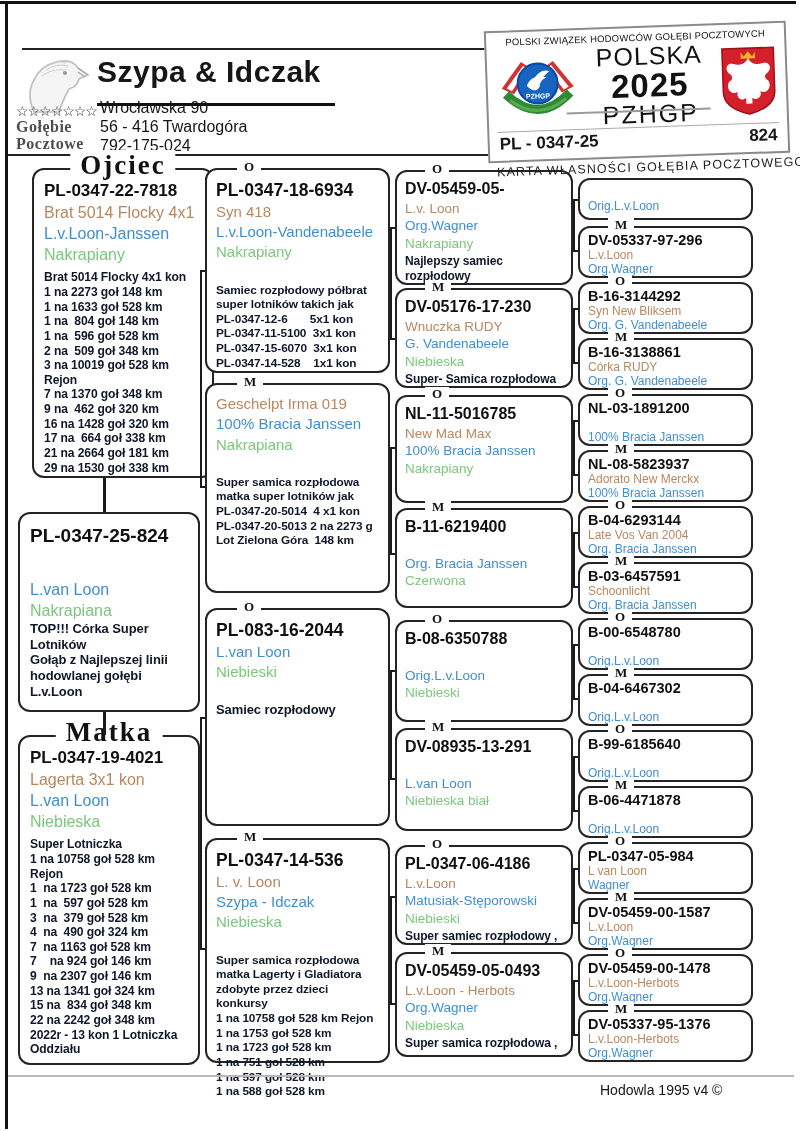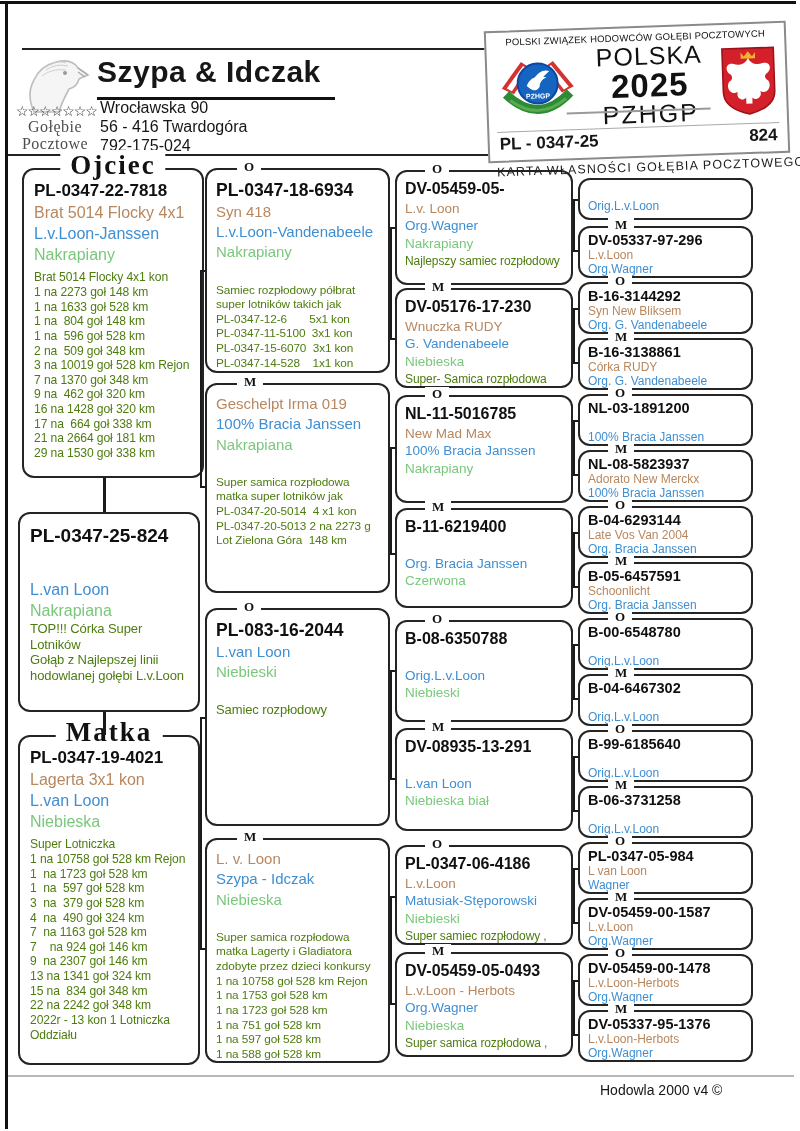--- a/index.html
+++ b/index.html
@@ -2,24 +2,24 @@
 <html><head>
 <meta charset="utf-8">
 <style>
   html,body{margin:0;padding:0;background:#e9e9e9;}
   .page{position:relative;width:800px;height:1131px;background:#ffffff;overflow:hidden;
         font-family:"Liberation Sans",sans-serif;color:#161616;}
   .edge{position:absolute;background:#111;}
   .rule{position:absolute;border-top:2px solid #222;}
   
   .breeder{position:absolute;left:97px;top:55px;font-size:30px;font-weight:bold;
-           border-bottom:3px solid #111;padding:0 14px 8px 0;letter-spacing:.5px;}
+           border-bottom:3px solid #111;padding:0 14px 14px 0;letter-spacing:.5px;}
   .addr{position:absolute;left:100px;font-size:16px;line-height:1.35;}
   .logo-stars{position:absolute;left:16px;top:103px;font-size:14px;letter-spacing:-1px;color:#222;width:78px;text-align:center;}
-  .logo-word{position:absolute;font-family:"Liberation Serif",serif;font-weight:normal;color:#4d4d4d;font-size:16px;width:78px;text-align:center;letter-spacing:.5px;}
+  .logo-word{position:absolute;font-family:"Liberation Serif",serif;font-weight:bold;color:#4d4d4d;font-size:16px;width:78px;letter-spacing:.5px;}
   
   .stamp{position:absolute;left:486px;top:26px;width:302px;height:132px;background:#fff;
          border:2px solid #8a8a8a;transform:rotate(-2deg);z-index:5;box-sizing:border-box;padding:4px 8px 2px;}
   .stamp-fed{font-size:9.5px;letter-spacing:.2px;text-align:center;white-space:nowrap;color:#111;}
   .stamp-mid{display:flex;align-items:center;justify-content:space-between;height:84px;}
   .stamp-center{text-align:center;line-height:1;flex:1;position:relative;}
   .stamp-country{font-size:25px;color:#111;letter-spacing:1px;}
   .stamp-year{font-size:33px;font-weight:bold;color:#111;letter-spacing:1px;}
   .stamp-org{font-size:25px;color:#111;letter-spacing:2px;position:relative;}
   .stamp-strike{position:absolute;left:-14px;right:10px;top:66px;border-top:2px solid #9a9a9a;}
@@ -32,21 +32,21 @@
   .tag{position:absolute;top:-10px;background:#fff;padding:0 7px;font-family:"Liberation Serif",serif;
        font-weight:bold;font-size:13px;color:#111;line-height:1;}
   .btitle{position:absolute;left:50%;transform:translateX(-50%);background:#fff;padding:0 10px;
           font-family:"Liberation Serif",serif;font-weight:bold;white-space:nowrap;color:#111;}
   .father .btitle,.mother .btitle{font-size:27px;top:-20px;letter-spacing:2px;}
   .subject .btitle{font-size:19px;top:-14px;letter-spacing:1px;}
   .ring{font-weight:bold;color:#101010;}
   .nm{color:#b8875f;}
   .og{color:#3f8ed2;}
   .cl{color:#7ac77c;}
-  .nt{color:#4d7c0f;white-space:pre-wrap;}
+  .nt{color:#0f172a;white-space:pre-wrap;font-weight:bold;}
   .g1{padding:10px 10px 0;}
   .g1 .ring{font-size:17px;line-height:1.3;}
   .g1 .nm,.g1 .og,.g1 .cl{font-size:16px;line-height:1.32;}
   .g1 .nt{font-size:12.1px;line-height:1.21;margin-top:5px;letter-spacing:-.1px;}
   .subject .ring{margin-bottom:30px;}
   .g2{padding:9px 9px 0;}
   .g2 .ring{font-size:17.5px;line-height:1.3;}
   .g2 .nm,.g2 .og,.g2 .cl{font-size:15px;line-height:1.35;min-height:20px;}
   .g2 .nt{font-size:11.8px;line-height:1.24;margin-top:20px;letter-spacing:-.1px;}
   .g3{padding:7px 8px 0;}
@@ -118,21 +118,21 @@
         <path d="M21 7 L24 11 L28 6 L32 11 L35 7 L35 13 L21 13 Z" fill="#f0b429"></path>
       </svg>
     </div>
     <div class="stamp-bottom">
       <span>PL - 0347-25</span>
       <span>824</span>
     </div>
   </div>
   <div class="karta">KARTA  WŁASNOŚCI GOŁĘBIA POCZTOWEGO</div>
 
-  <div class="pbox g1 father" style="left:22px;top:168px;width:182px;height:310px;">
+  <div class="pbox g1 father" style="left:32px;top:168px;width:182px;height:310px;">
     <span class="btitle">Ojciec</span>
     <div class="ring">PL-0347-22-7818</div>
     <div class="nm">Brat 5014 Flocky 4x1</div>
     <div class="og">L.v.Loon-Janssen</div>
     <div class="cl">Nakrapiany</div>
     <div class="nt">Brat 5014 Flocky 4x1 kon
 1 na 2273 goł 148 km
 1 na 1633 goł 528 km
 1 na  804 goł 148 km
 1 na  596 goł 528 km
@@ -203,20 +203,21 @@
   </div>
   <div class="pbox g2" style="left:205px;top:608px;width:185px;height:218px;">
     <span class="tag" style="left:30px;">O</span>
     <div class="ring" style="">PL-083-16-2044</div>
     <div class="og">L.van Loon</div>
     <div class="cl">Niebieski</div>
     <div class="nt" style="font-size:13px;">Samiec rozpłodowy</div>
   </div>
   <div class="pbox g2" style="left:205px;top:838px;width:185px;height:225px;">
     <span class="tag" style="left:30px;">M</span>
+    <div class="ring">PL-0347-14-536</div>
     <div class="nm">L. v. Loon</div>
     <div class="og">Szypa - Idczak</div>
     <div class="cl">Niebieska</div>
     <div class="nt">Super samica rozpłodowa
 matka Lagerty i Gladiatora
 zdobyte przez dzieci konkursy
 1 na 10758 goł 528 km Rejon
 1 na 1753 goł 528 km
 1 na 1723 goł 528 km
 1 na 751 goł 528 km
@@ -318,21 +319,21 @@
     <div class="og">100% Bracia Janssen</div>
   </div>
   <div class="pbox g4" style="left:578px;top:506px;width:175px;height:52px;">
     <span class="tag" style="left:28px;">O</span>
     <div class="ring">B-04-6293144</div>
     <div class="nm">Late Vos Van 2004</div>
     <div class="og">Org. Bracia Janssen</div>
   </div>
   <div class="pbox g4" style="left:578px;top:562px;width:175px;height:52px;">
     <span class="tag" style="left:28px;">M</span>
-    <div class="ring">B-05-6457591</div>
+    <div class="ring">B-03-6457591</div>
     <div class="nm">Schoonlicht</div>
     <div class="og">Org. Bracia Janssen</div>
   </div>
   <div class="pbox g4" style="left:578px;top:618px;width:175px;height:52px;">
     <span class="tag" style="left:28px;">O</span>
     <div class="ring">B-00-6548780</div>
     <div class="nm"></div>
     <div class="og">Orig.L.v.Loon</div>
   </div>
   <div class="pbox g4" style="left:578px;top:674px;width:175px;height:52px;">
@@ -342,21 +343,21 @@
     <div class="og">Orig.L.v.Loon</div>
   </div>
   <div class="pbox g4" style="left:578px;top:730px;width:175px;height:52px;">
     <span class="tag" style="left:28px;">O</span>
     <div class="ring">B-99-6185640</div>
     <div class="nm"></div>
     <div class="og">Orig.L.v.Loon</div>
   </div>
   <div class="pbox g4" style="left:578px;top:786px;width:175px;height:52px;">
     <span class="tag" style="left:28px;">M</span>
-    <div class="ring">B-06-3731258</div>
+    <div class="ring">B-06-4471878</div>
     <div class="nm"></div>
     <div class="og">Orig.L.v.Loon</div>
   </div>
   <div class="pbox g4" style="left:578px;top:842px;width:175px;height:52px;">
     <span class="tag" style="left:28px;">O</span>
     <div class="ring">PL-0347-05-984</div>
     <div class="nm">L van Loon</div>
     <div class="og">Wagner</div>
   </div>
   <div class="pbox g4" style="left:578px;top:898px;width:175px;height:52px;">
@@ -389,15 +390,15 @@
   <div class="bracket" style="left:573px;top:199px;width:5px;height:53px;"></div>
   <div class="bracket" style="left:573px;top:308px;width:5px;height:56px;"></div>
   <div class="bracket" style="left:573px;top:420px;width:5px;height:56px;"></div>
   <div class="bracket" style="left:573px;top:532px;width:5px;height:56px;"></div>
   <div class="bracket" style="left:573px;top:644px;width:5px;height:56px;"></div>
   <div class="bracket" style="left:573px;top:756px;width:5px;height:56px;"></div>
   <div class="bracket" style="left:573px;top:868px;width:5px;height:56px;"></div>
   <div class="bracket" style="left:573px;top:980px;width:5px;height:56px;"></div>
 
   <div class="footline"></div>
-  <div class="credit">Hodowla 2000 v4 ©</div>
+  <div class="credit">Hodowla 1995 v4 ©</div>
 
 </div>
 
 </body></html>

